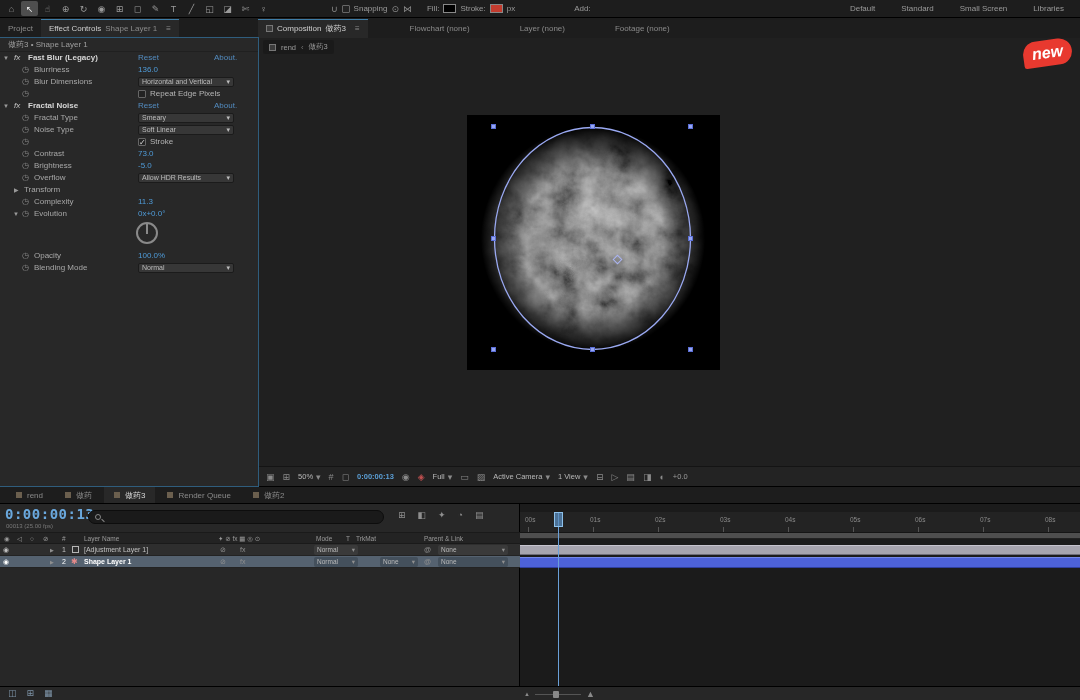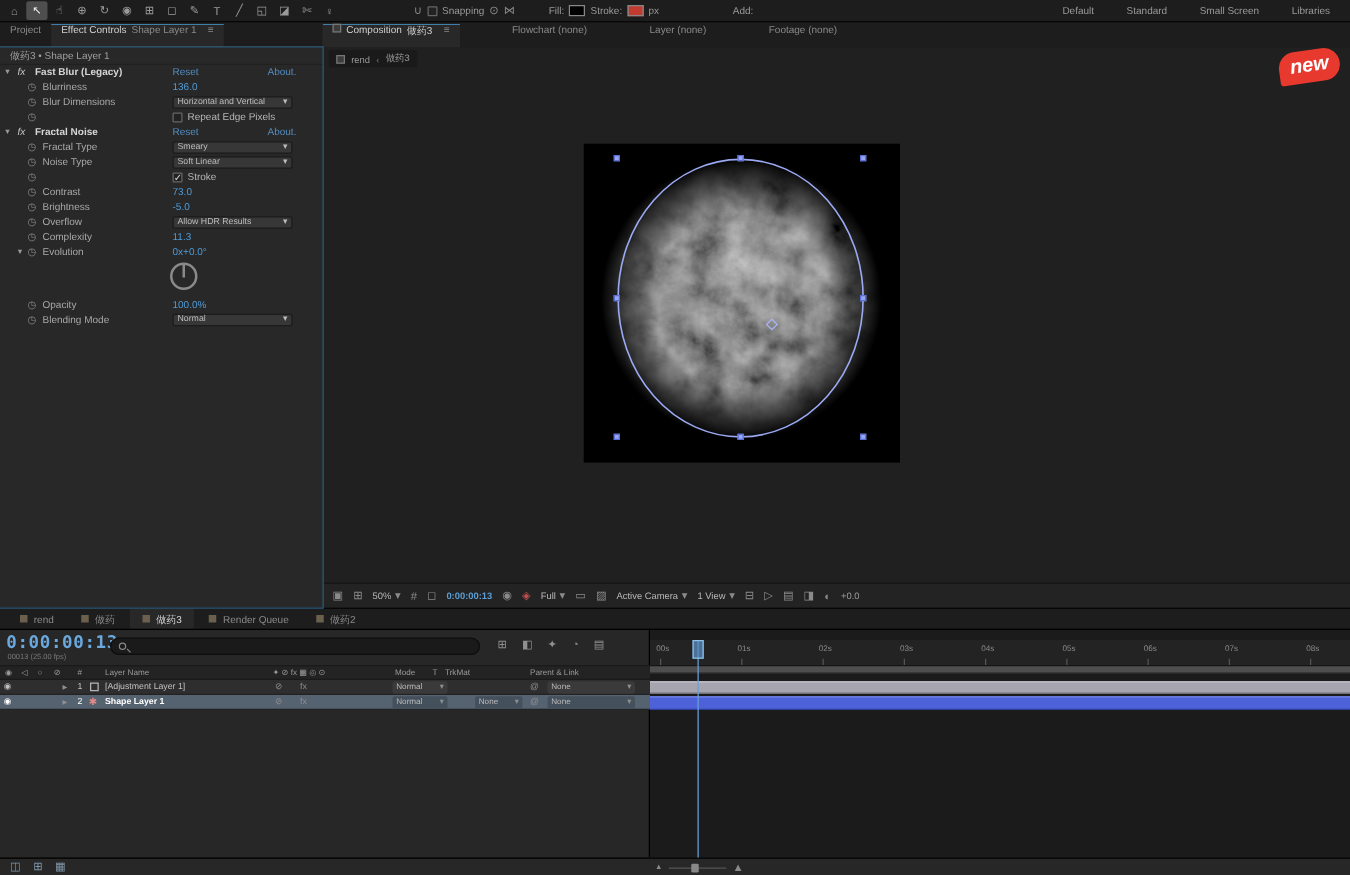--- a/index.html
+++ b/index.html
@@ -13,21 +13,21 @@
 .tb-label{font-size:8px;color:#9a9a9a}
 .cbx{display:inline-block;width:8px;height:8px;background:#222;border:1px solid #666;border-radius:1px;position:relative}
 .cbx.checked::after{content:"✓";position:absolute;left:0;top:-2px;font-size:8px;color:#ddd}
 .swatch{display:inline-block;width:13px;height:9px;border:1px solid #888}
 .tbgrp{display:flex;align-items:center;gap:4px}
 #workspaces{margin-left:auto;display:flex;align-items:flex-start;overflow:hidden;white-space:nowrap}
 .ws{padding:0 13px;font-size:8px;color:#9a9a9a}
 
 #tabrow{position:absolute;left:0;top:18px;width:1080px;height:20px;background:#1d1d1d;display:flex;font-size:8px}
 .tabgroup{display:flex;align-items:flex-end;height:20px}
-.tab{display:flex;gap:4px;height:19px;padding:0 8px;color:#8a8a8a;white-space:nowrap}
+.tab{display:flex;align-items:center;gap:4px;height:19px;padding:0 8px;color:#8a8a8a;white-space:nowrap}
 .tab.active{background:#282828;color:#cfcfcf;box-shadow:inset 0 1px 0 #3f7ea8}
 .tab-strong{color:#cfcfcf}
 .tab-dim{color:#8a8a8a}
 .menu-icon{color:#8a8a8a;margin-left:5px}
 .panel-sq{width:7px;height:7px;border:1px solid #777;background:#3c3c3c;display:inline-block}
 .tab.spaced{margin-left:34px}
 
 #effect-panel{position:absolute;left:0;top:38px;width:258px;height:448px;background:#282828;outline:1px solid #2f5d7d;z-index:3}
 #ec-header{height:14px;line-height:14px;padding-left:8px;color:#9f9f9f;border-bottom:1px solid #202020}
 .ec-row{position:relative;height:12px;line-height:12px;white-space:nowrap}
@@ -127,21 +127,21 @@
         <div class="tool">✄</div>
         <div class="tool">♀</div>
       </div>
     <div class="tbgrp" style="margin-left:58px">
       <span class="vb-icon">∪</span>
       <span class="cbx"></span>
       <span class="tb-label">Snapping</span>
       <span class="vb-icon">⊙</span>
       <span class="vb-icon">⋈</span>
     </div>
-    <div class="tbgrp" style="margin-left:26px">
+    <div class="tbgrp" style="margin-left:14px">
       <span class="tb-label">Fill:</span>
       <span class="swatch" style="background:#000"></span>
       <span class="tb-label">Stroke:</span>
       <span class="swatch" style="background:#c23b2e"></span>
       <span class="tb-label">px</span>
     </div>
     <div class="tbgrp" style="margin-left:58px">
       <span class="tb-label">Add:</span>
     </div>
     <div id="workspaces">
@@ -252,20 +252,24 @@
           <span class="ec-label">Brightness</span>
           <span class="ec-value">-5.0</span>
         </div>
         <div class="ec-row">
           <span class="sw">◷</span>
           <span class="ec-label">Overflow</span>
           <div class="ec-dd">
             <span>Allow HDR Results</span>
             <span>▾</span>
           </div>
+        </div>
+        <div class="ec-row">
+          <span class="tri" style="left: 14px;">▶</span>
+          <span class="ec-glabel">Transform</span>
         </div>
         <div class="ec-row">
           <span class="sw">◷</span>
           <span class="ec-label">Complexity</span>
           <span class="ec-value">11.3</span>
         </div>
         <div class="ec-row">
           <span class="tri" style="left: 13px;">▼</span>
           <span class="sw">◷</span>
           <span class="ec-label">Evolution</span>

